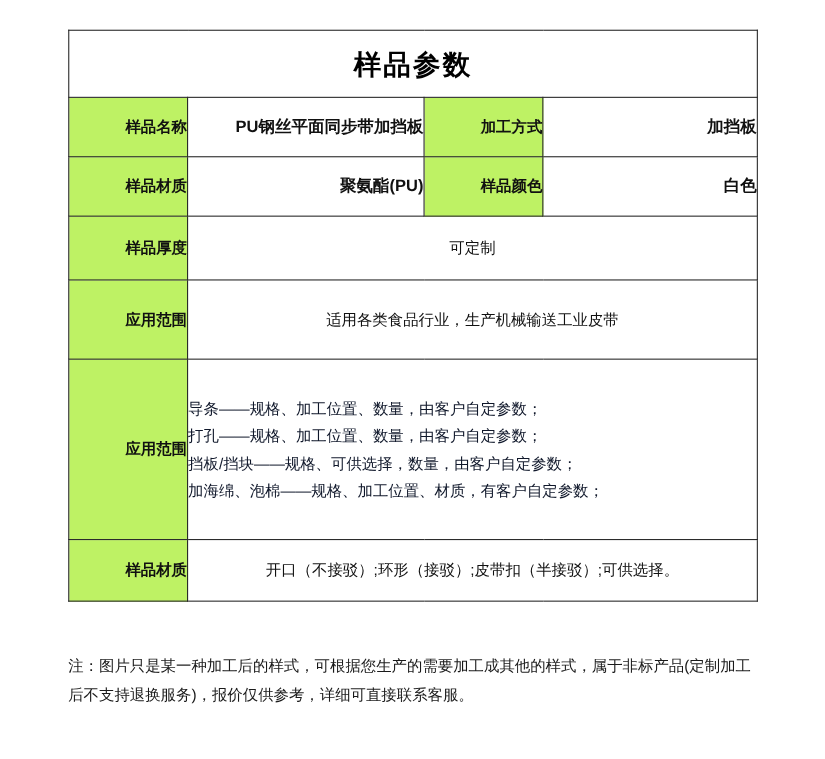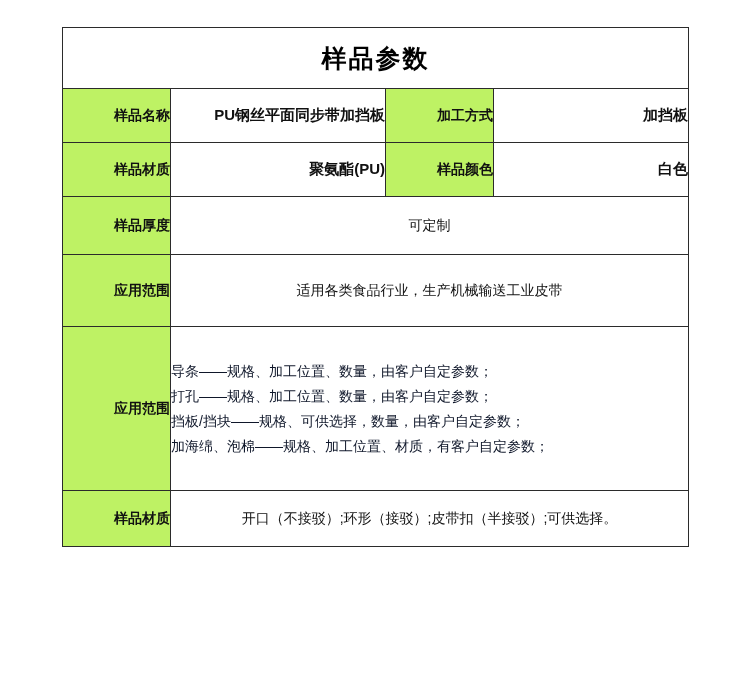--- a/index.html
+++ b/index.html
@@ -135,14 +135,15 @@
           </div>
         </td>
       </tr>
       <tr class="row-h6">
         <td class="label-cell">样品材质</td>
         <td class="value-left" colspan="3">开口（不接驳）;环形（接驳）;皮带扣（半接驳）;可供选择。</td>
       </tr>
     </tbody>
   </table>
 
+  <div class="note">注：图片只是某一种加工后的样式，可根据您生产的需要加工成其他的样式，属于非标产品(定制加工后不支持退换服务)，报价仅供参考，详细可直接联系客服。</div>
 
 </div>
 
 </body></html>

